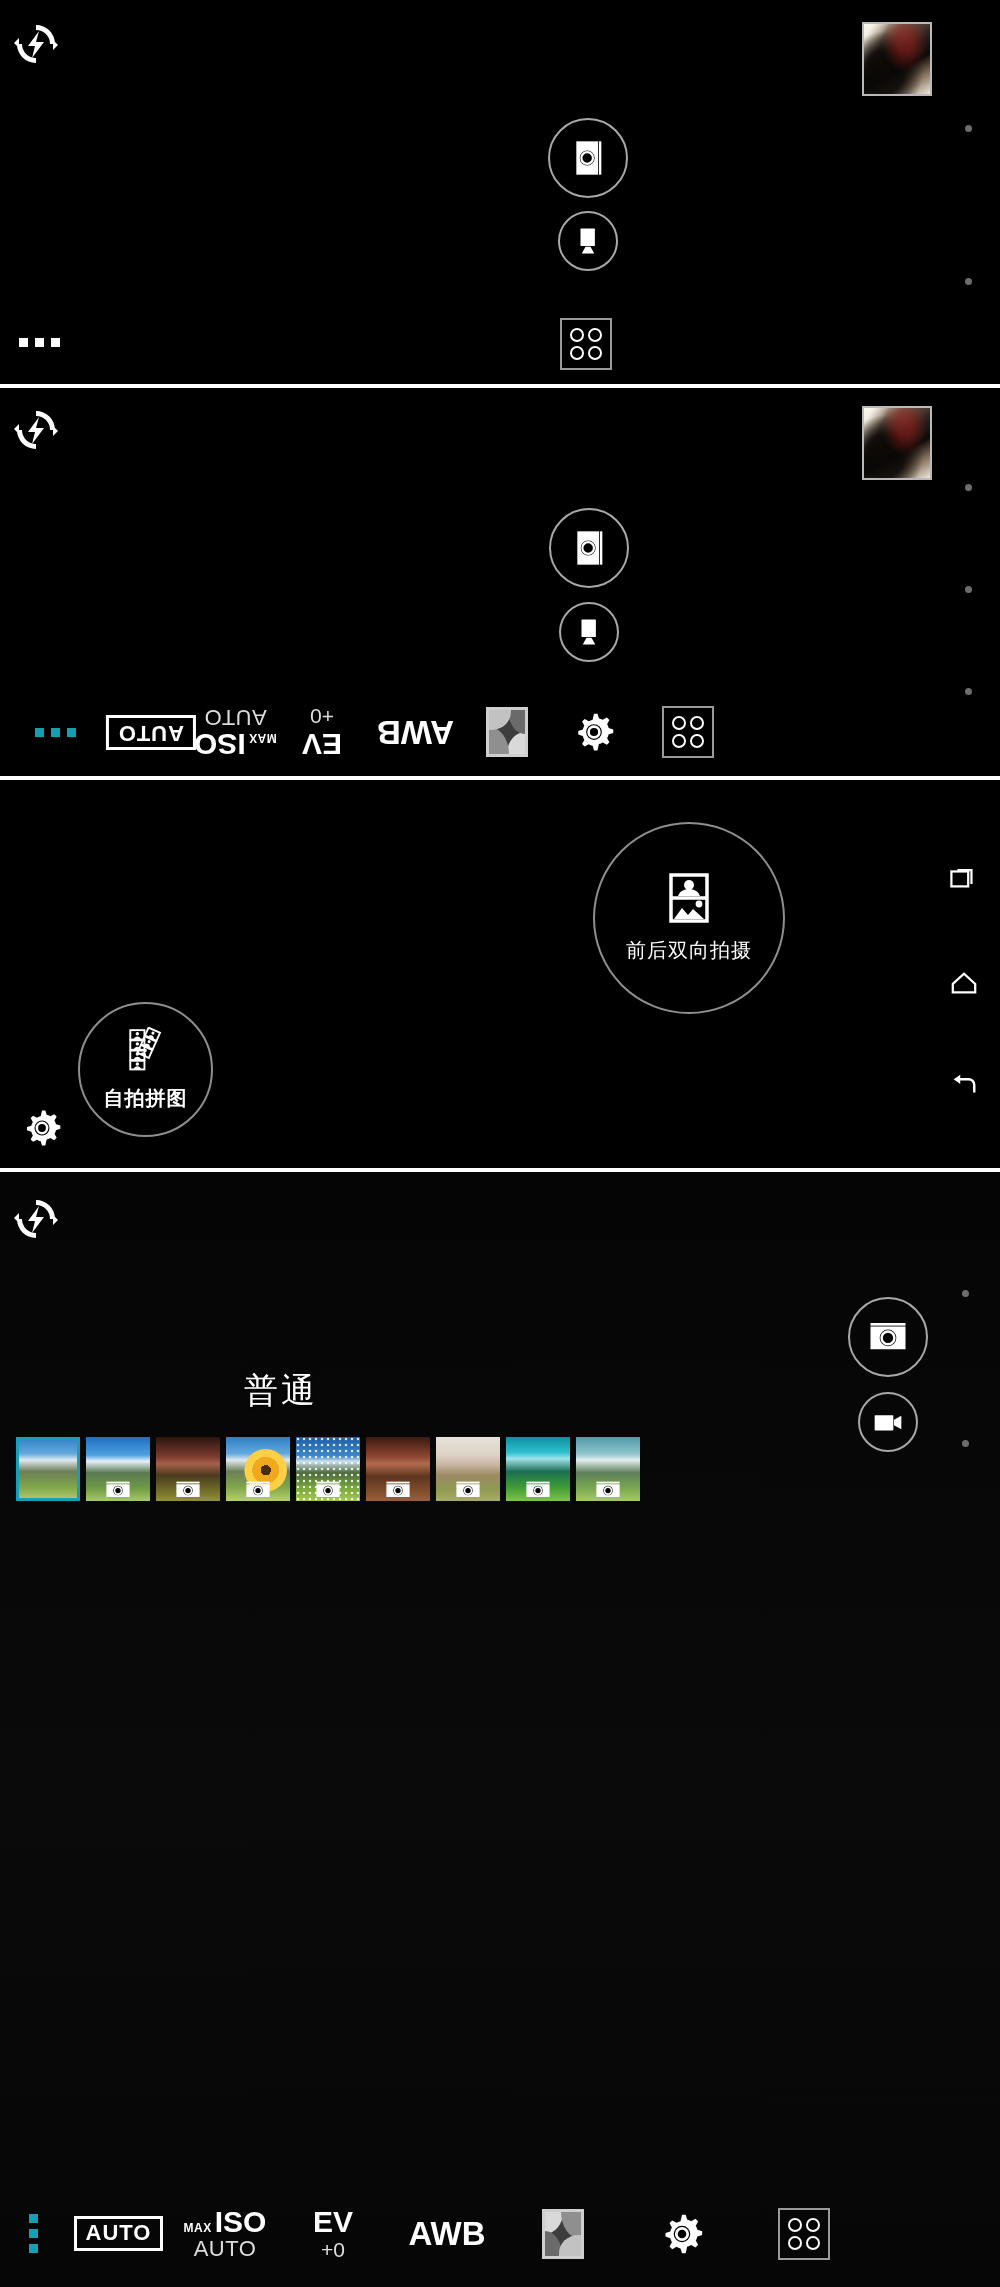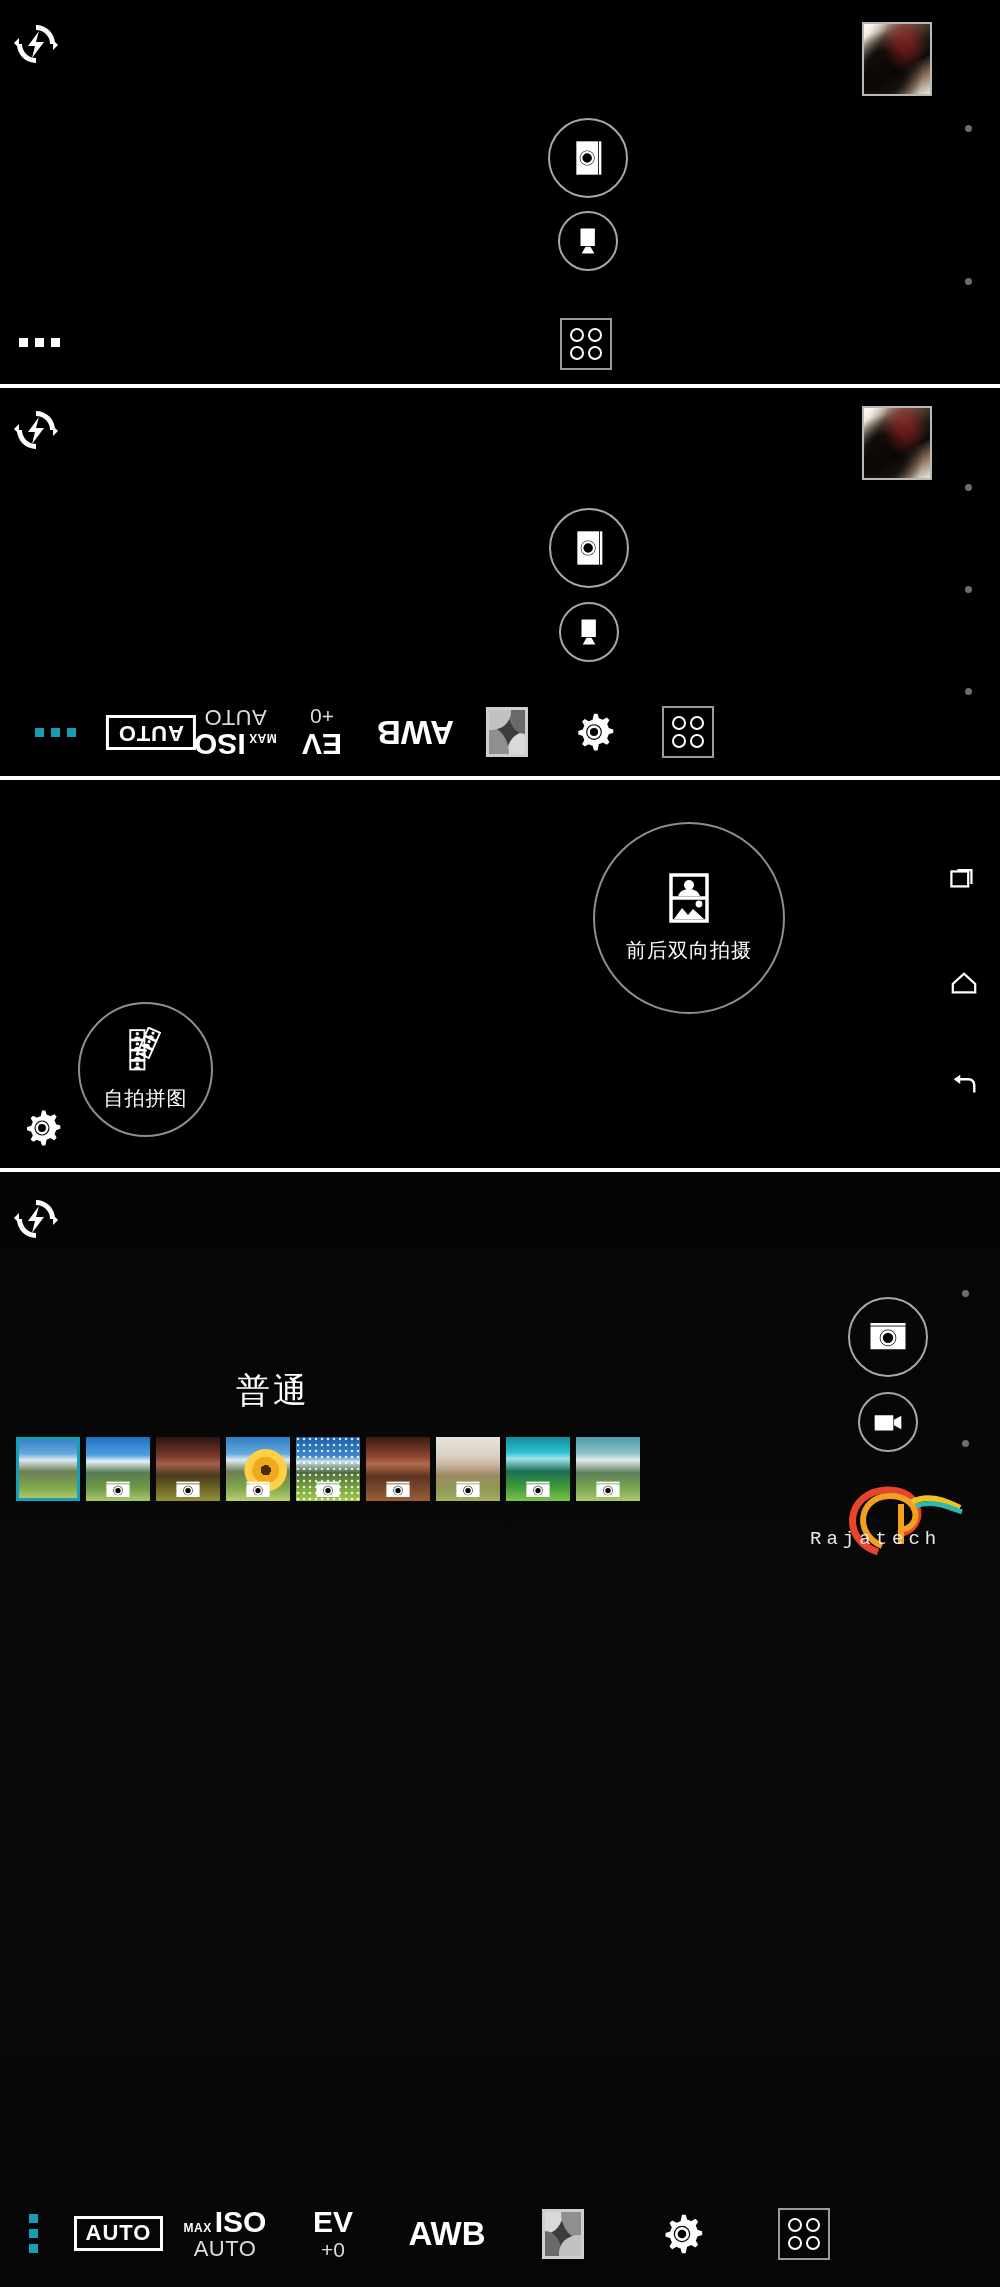--- a/index.html
+++ b/index.html
@@ -279,21 +279,21 @@
         <rect x="2" y="2" width="36" height="46" fill="none" stroke="#fff" stroke-width="3.5"></rect>
         <line x1="2" y1="25" x2="38" y2="25" stroke="#fff" stroke-width="3.5"></line>
         <circle cx="20" cy="12" r="5" fill="#fff"></circle>
         <path d="M9 23 c2-5 6-7 11-7 s9 2 11 7 z" fill="#fff"></path>
         <circle cx="30" cy="31" r="3.4" fill="#fff"></circle>
         <path d="M5 46 l8-11 6 7 5-6 11 10 z" fill="#fff"></path>
       </svg>
       <span class="lbl">前后双向拍摄</span>
     </div>
 
-    <div class="modecirc unsel" style="left:78px; top:222px; width:135px; height:135px;">
+    <div class="modecirc unsel" style="left:78px; top:222px; width:135px; height:135px;font-weight:bold;">
       <svg viewBox="0 0 48 56" width="38" height="44">
         <g stroke="#fff" stroke-width="2.4" fill="none">
           <rect x="4" y="4" width="18" height="12"></rect>
           <rect x="4" y="17" width="18" height="12"></rect>
           <rect x="4" y="30" width="18" height="12"></rect>
           <rect x="4" y="43" width="18" height="11"></rect>
         </g>
         <g fill="#fff">
           <circle cx="13" cy="8.5" r="2.2"></circle>
             <path d="M8.5 15.6c.6-2.4 2.3-3.6 4.5-3.6s3.9 1.2 4.5 3.6z"></path>
@@ -375,21 +375,21 @@
         <circle cx="24" cy="25" r="7.3" fill="none" stroke="#fff" stroke-width="2.8"></circle>
       </svg>
     </div>
     <div class="circ" style="left:858px; top:220px; width:60px; height:60px;">
       <svg viewBox="0 0 48 40" width="32" height="27">
         <rect x="4" y="9" width="28" height="23" rx="1" fill="#fff"></rect>
         <path d="M33 16 L44 10 v20 l-11 -6 z" fill="#fff"></path>
       </svg>
     </div>
 
-    <div class="mode-title" style="left:236px; top:196px;">普通</div>
+    <div class="mode-title" style="left:244px; top:196px;">普通</div>
 
     <div class="filmstrip" style="left:16px; top:265px;">
       <div class="filmthumb sel" style="background:linear-gradient(180deg,#2f7fc4 0%,#63a8dd 26%,#dfe9ef 36%,#6c7f57 54%,#7fa64a 78%,#b7cf70 100%);"></div>
       <div class="filmthumb" style="background:linear-gradient(180deg,#1d6fc0 0%,#4e9fe0 28%,#e6f0f7 38%,#5a7a52 56%,#6f9b45 80%,#a8c868 100%);">
         <svg class="cam" viewBox="0 0 48 36">
             <rect x="2" y="10" width="44" height="24" fill="#fff"></rect>
             <rect x="2" y="5" width="44" height="3.5" fill="#fff"></rect>
             <circle cx="24" cy="22" r="9" fill="#000"></circle>
             <circle cx="24" cy="22" r="6.6" fill="none" stroke="#fff" stroke-width="3"></circle>
           </svg>
@@ -449,30 +449,20 @@
       <div class="filmthumb" style="background:linear-gradient(180deg,#4f9aa8 0%,#8fc3c9 26%,#e2eeee 36%,#5e7f5a 56%,#7aa84f 80%,#a9c96b 100%);">
         <svg class="cam" viewBox="0 0 48 36">
             <rect x="2" y="10" width="44" height="24" fill="#fff"></rect>
             <rect x="2" y="5" width="44" height="3.5" fill="#fff"></rect>
             <circle cx="24" cy="22" r="9" fill="#000"></circle>
             <circle cx="24" cy="22" r="6.6" fill="none" stroke="#fff" stroke-width="3"></circle>
           </svg>
       </div>
     </div>
 
-    <div class="watermark" style="left:820px; top:312px;">
-      <svg viewBox="0 0 150 80" width="150" height="80">
-        <path d="M58 68 C20 56 26 8 66 6 C104 4 108 46 78 50" fill="none" stroke="#e8442b" stroke-width="7"></path>
-        <path d="M62 62 C34 50 38 14 68 12 C100 10 104 44 80 46" fill="none" stroke="#f2a01e" stroke-width="6"></path>
-        <path d="M92 18 C108 10 124 16 140 24" fill="none" stroke="#f2c31e" stroke-width="6"></path>
-        <path d="M96 22 C112 16 126 22 142 28" fill="none" stroke="#2fb9b0" stroke-width="5"></path>
-        <rect x="78" y="20" width="6" height="40" fill="#f2a01e"></rect>
-      </svg>
-      <div class="wm-text" style="position:absolute; left:-10px; top:44px;">Rajatech</div>
-    </div>
 
     <div class="toolbar" style="top:1008px; height:107px;">
       <div class="tb-item" style="width:66px;">
         <div class="more-dots-v">
           <i></i>
           <i></i>
           <i></i>
         </div>
       </div>
 

